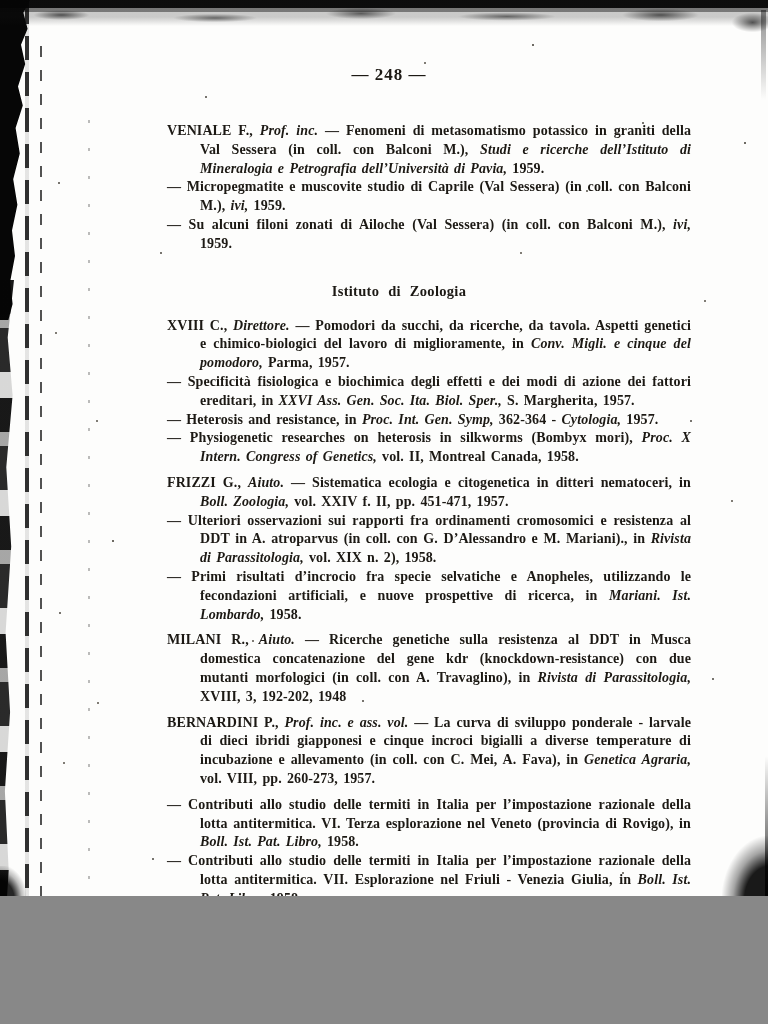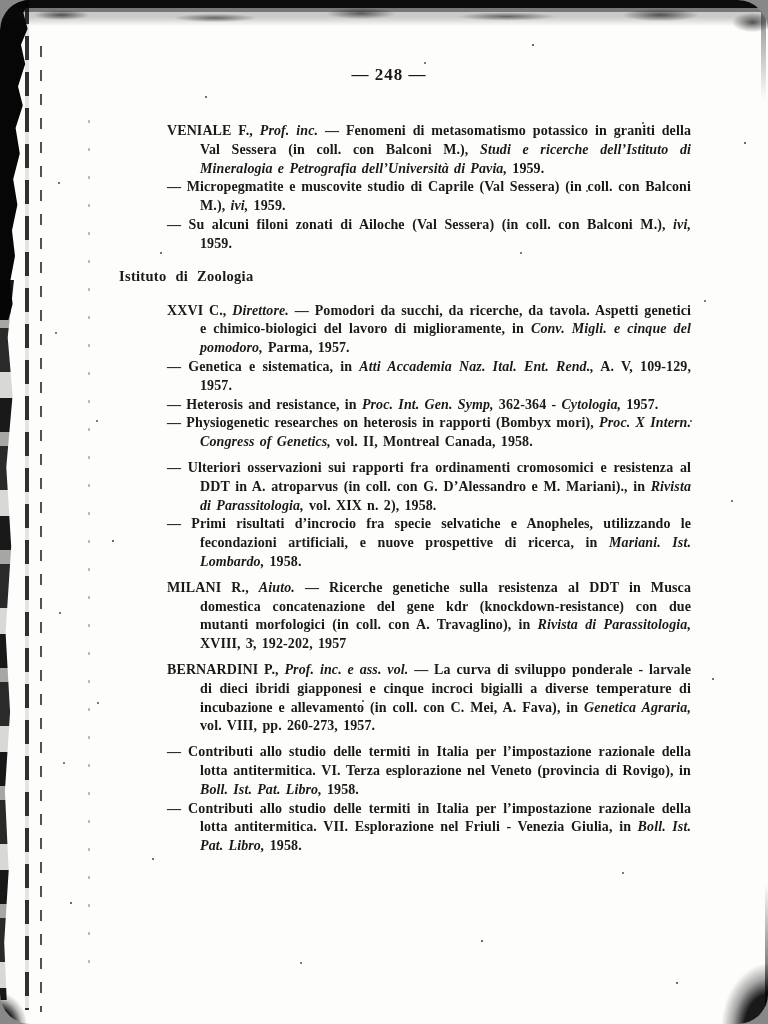--- a/index.html
+++ b/index.html
@@ -5,27 +5,26 @@
   :root {
     --ink: #1c1914;
     --paper: #fdfdfc;
     --binding: #060606;
   }
   * { margin: 0; padding: 0; box-sizing: border-box; }
   html, body { background: #888; }
   .page {
     position: relative;
     width: 768px;
-    height: 1024px;
+    height: 896px;
     margin: 0 auto;
     background: var(--paper);
     overflow: hidden;
     font-family: "Liberation Serif", "DejaVu Serif", serif;
     color: var(--ink);
-    border-radius: 30px;
   }
   
   .top-edge {
     position: absolute; left: 0; top: 0; width: 768px; height: 26px;
     background:
       linear-gradient(180deg, rgba(5,5,5,0.97) 0 8px, rgba(10,10,10,0.55) 8px 12px, rgba(20,20,20,0.22) 12px 17px, rgba(0,0,0,0) 26px);
     z-index: 3; pointer-events: none;
   }
   .top-noise {
     position: absolute; left: 0; top: 6px; width: 768px; height: 30px; z-index: 3;
@@ -99,25 +98,26 @@
   }
   .page-number {
     text-align: center;
     position: relative; left: -22px;
     font-size: 17px; line-height: 21px;
     letter-spacing: 1px;
     font-weight: 600;
     margin-bottom: 37px;
   }
   .section-heading {
+    text-align: center;
     position: relative; left: -12px;
     font-weight: bold;
     font-size: 14.5px; line-height: 18px;
     word-spacing: 5px; letter-spacing: .3px;
-    margin: 13px 0 17px 0;
+    margin: 28px 0 17px 0;
   }
   .entry-group { margin-bottom: 7px; }
   .entry-group:last-child { margin-bottom: 0; }
   .entry {
     font-size: 14px;
     line-height: 18.8px;
     font-weight: 600;
     text-align: justify;
     word-spacing: 1.6px;
     letter-spacing: .1px;
@@ -150,31 +150,32 @@
         <div class="section">
           <div class="entry-group">
             <p class="entry"><span>VENIALE F., </span><span class="it">Prof. inc.</span><span> — Fenomeni di metasomatismo potassico in graniti della Val Sessera (in coll. con Balconi M.), </span><span class="it">Studi e ricerche dell’Istituto di Mineralogia e Petrografia dell’Università di Pavia,</span><span> 1959.</span></p>
             <p class="entry"><span>— Micropegmatite e muscovite studio di Caprile (Val Sessera) (in coll. con Balconi M.), </span><span class="it">ivi,</span><span> 1959.</span></p>
             <p class="entry"><span>— Su alcuni filoni zonati di Ailoche (Val Sessera) (in coll. con Balconi M.), </span><span class="it">ivi,</span><span> 1959.</span></p>
           </div>
         </div>
         <div class="section">
           <div class="section-heading">Istituto di Zoologia</div>
           <div class="entry-group">
-            <p class="entry"><span>XXVI C., </span><span class="it">Direttore.</span><span> — Pomodori da succhi, da ricerche, da tavola. Aspetti genetici e chimico-biologici del lavoro di miglioramente, in </span><span class="it">Conv. Migli. e cinque del pomodoro,</span><span> Parma, 1957.</span></p>
-            <p class="entry"><span>— Genetica e sistematica, in </span><span class="it">Atti Accademia Naz. Ital. Ent. Rend.,</span><span> A. V, 109-129, 1957.</span></p>
+            <p class="entry"><span>XVIII C., </span><span class="it">Direttore.</span><span> — Pomodori da succhi, da ricerche, da tavola. Aspetti genetici e chimico-biologici del lavoro di miglioramente, in </span><span class="it">Conv. Migli. e cinque del pomodoro,</span><span> Parma, 1957.</span></p>
+            <p class="entry"><span>— Specificità fisiologica e biochimica degli effetti e dei modi di azione dei fattori ereditari, in </span><span class="it">XXVI Ass. Gen. Soc. Ita. Biol. Sper.,</span><span> S. Margherita, 1957.</span></p>
             <p class="entry"><span>— Heterosis and resistance, in </span><span class="it">Proc. Int. Gen. Symp,</span><span> 362-364 - </span><span class="it">Cytologia,</span><span> 1957.</span></p>
-            <p class="entry"><span>— Physiogenetic researches on heterosis in rapporti (Bombyx mori), </span><span class="it">Proc. X Intern. Congress of Genetics,</span><span> vol. II, Montreal Canada, 1958.</span></p>
+            <p class="entry"><span>— Physiogenetic researches on heterosis in silkworms (Bombyx mori), </span><span class="it">Proc. X Intern. Congress of Genetics,</span><span> vol. II, Montreal Canada, 1958.</span></p>
           </div>
           <div class="entry-group">
+            <p class="entry"><span>FRIZZI G., </span><span class="it">Aiuto.</span><span> — Sistematica ecologia e citogenetica in ditteri nematoceri, in </span><span class="it">Boll. Zoologia,</span><span> vol. XXIV f. II, pp. 451-471, 1957.</span></p>
             <p class="entry"><span>— Ulteriori osservazioni sui rapporti fra ordinamenti cromosomici e resistenza al DDT in A. atroparvus (in coll. con G. D’Alessandro e M. Mariani)., in </span><span class="it">Rivista di Parassitologia,</span><span> vol. XIX n. 2), 1958.</span></p>
             <p class="entry"><span>— Primi risultati d’incrocio fra specie selvatiche e Anopheles, utilizzando le fecondazioni artificiali, e nuove prospettive di ricerca, in </span><span class="it">Mariani. Ist. Lombardo,</span><span> 1958.</span></p>
           </div>
           <div class="entry-group">
-            <p class="entry"><span>MILANI R., </span><span class="it">Aiuto.</span><span> — Ricerche genetiche sulla resistenza al DDT in Musca domestica concatenazione del gene kdr (knockdown-resistance) con due mutanti morfologici (in coll. con A. Travaglino), in </span><span class="it">Rivista di Parassitologia,</span><span> XVIII, 3, 192-202, 1957</span></p>
+            <p class="entry"><span>MILANI R., </span><span class="it">Aiuto.</span><span> — Ricerche genetiche sulla resistenza al DDT in Musca domestica concatenazione del gene kdr (knockdown-resistance) con due mutanti morfologici (in coll. con A. Travaglino), in </span><span class="it">Rivista di Parassitologia,</span><span> XVIII, 3, 192-202, 1948</span></p>
           </div>
           <div class="entry-group">
             <p class="entry"><span>BERNARDINI P., </span><span class="it">Prof. inc. e ass. vol.</span><span> — La curva di sviluppo ponderale - larvale di dieci ibridi giapponesi e cinque incroci bigialli a diverse temperature di incubazione e allevamento (in coll. con C. Mei, A. Fava), in </span><span class="it">Genetica Agraria,</span><span> vol. VIII, pp. 260-273, 1957.</span></p>
           </div>
           <div class="entry-group">
             <p class="entry"><span>— Contributi allo studio delle termiti in Italia per l’impostazione razionale della lotta antitermitica. VI. Terza esplorazione nel Veneto (provincia di Rovigo), in </span><span class="it">Boll. Ist. Pat. Libro,</span><span> 1958.</span></p>
             <p class="entry"><span>— Contributi allo studio delle termiti in Italia per l’impostazione razionale della lotta antitermitica. VII. Esplorazione nel Friuli - Venezia Giulia, in </span><span class="it">Boll. Ist. Pat. Libro,</span><span> 1958.</span></p>
           </div>
         </div>
       </div>

